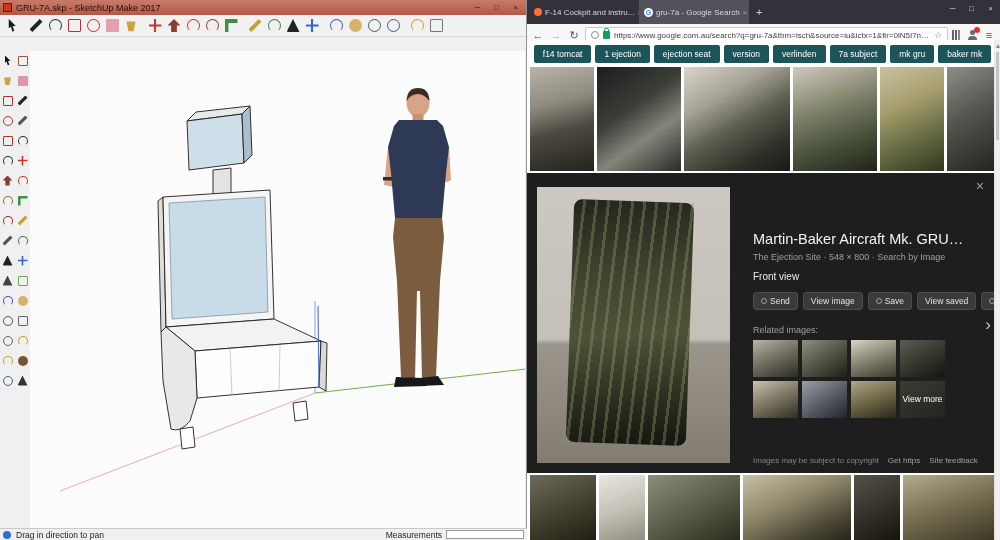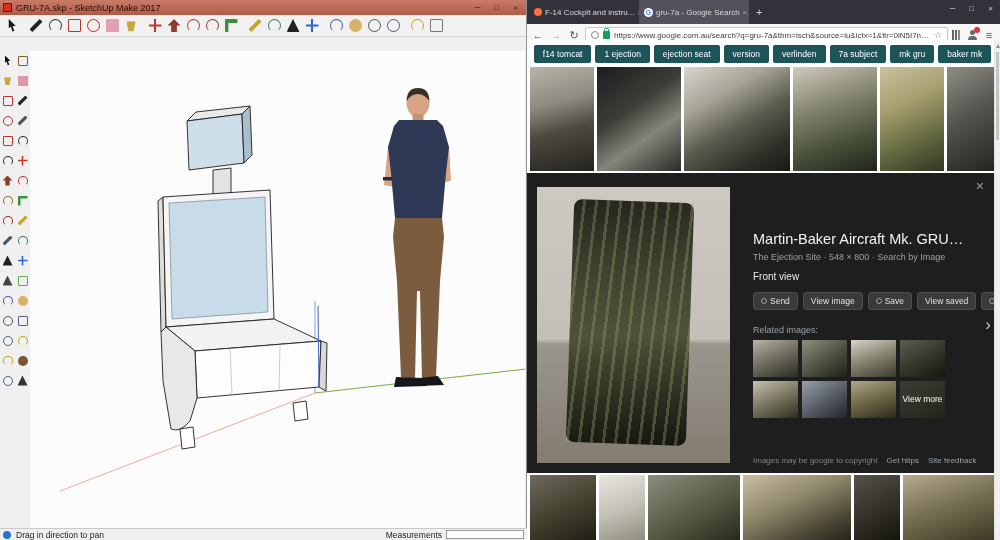--- a/index.html
+++ b/index.html
@@ -425,21 +425,21 @@
             <div class="rthumb" style="background:linear-gradient(145deg,#8e9182 0%,#4d5040 55%,#1e1f18 100%)"></div>
             <div class="rthumb" style="background:linear-gradient(160deg,#d8d4c8 0%,#8c8a78 45%,#3a3a2c 100%)"></div>
             <div class="rthumb" style="background:linear-gradient(150deg,#5a5e52 0%,#31352a 55%,#15160f 100%)"></div>
             <div class="rthumb" style="background:linear-gradient(155deg,#c8c2b0 0%,#7a7662 50%,#2e2d20 100%)"></div>
             <div class="rthumb" style="background:linear-gradient(145deg,#9aa0a8 0%,#545a60 55%,#20242a 100%)"></div>
             <div class="rthumb" style="background:linear-gradient(160deg,#b0a888 0%,#6e6848 50%,#2a2718 100%)"></div>
             <div class="rthumb viewmore">View more</div>
           </div>
         </div>
         <div class="p-footer">
-          <span>Images may be google to copyright</span>
+          <span>Images may be subject to copyright</span>
           <span class="lnk">Get https</span>
           <span class="lnk">Site feedback</span>
         </div>
       </div>
 
       <div class="bottomrow">
         <div class="timg" style="width:66px;background:linear-gradient(155deg,#6e6a5e 0%,#43412f 50%,#1c1b12 100%)"></div>
         <div class="timg" style="width:46px;background:linear-gradient(160deg,#e9e7e2 0%,#c2bfb4 50%,#8a8779 100%)"></div>
         <div class="timg" style="width:92px;background:linear-gradient(150deg,#8b8e7e 0%,#545741 55%,#24251a 100%)"></div>
         <div class="timg" style="width:108px;background:linear-gradient(155deg,#c9bfa4 0%,#8f876a 40%,#474433 75%,#201e14 100%)"></div>

